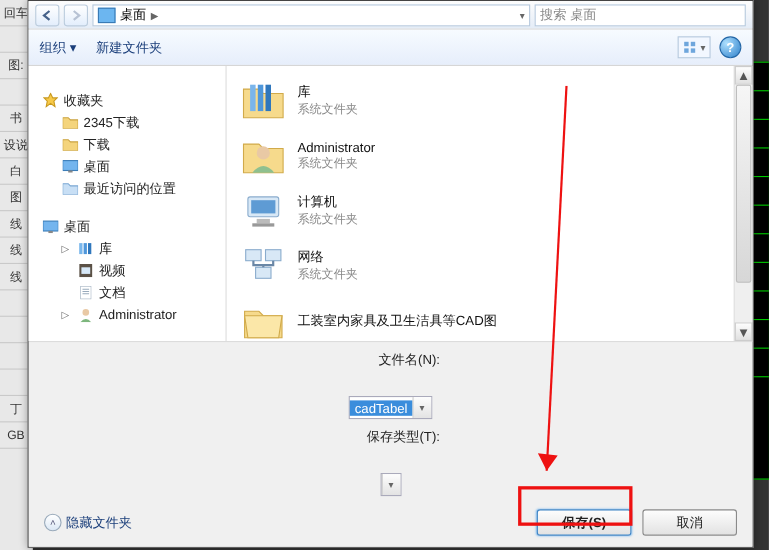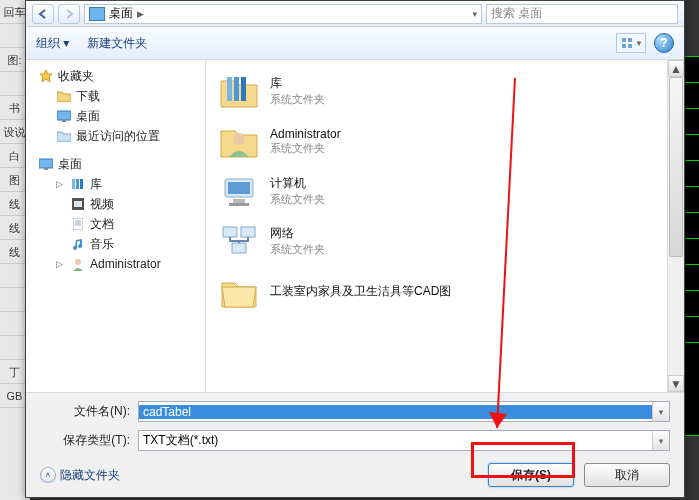--- a/index.html
+++ b/index.html
@@ -14,36 +14,36 @@
   .addr { flex:1; height:20px; border:1px solid #b5c8dd; background:#fff; display:flex; align-items:center; padding:0 4px; gap:4px;}
   .addr .aicon { width:16px; height:14px; background:#6cb6f0; border:1px solid #3a7bb5;}
   .searchbox { width:192px; height:20px; border:1px solid #b5c8dd; background:#fff; display:flex; align-items:center; padding:0 4px; color:#888; }
   .toolbar { height:32px; background:linear-gradient(#f7fbff,#e6eefb); border-bottom:1px solid #d6d6d6; display:flex; align-items:center; padding:16px 10px; gap:18px;}
   .tbtn { color:#1a3e7a; display:flex; align-items:center; gap:2px; }
   .tbright { margin-left:auto; display:flex; align-items:center; gap:8px;}
   .viewbtn { width:30px; height:20px; border:1px solid #b5c8dd; background:#f2f7ff; display:flex; align-items:center; justify-content:center;}
   .helpbtn { width:20px; height:20px; border-radius:10px; background:radial-gradient(circle at 30% 30%, #aee0ff, #2d7fc9); border:1px solid #2367a7; color:#fff; display:flex; align-items:center; justify-content:center; font-weight:bold;}
   .body { flex:1; display:flex; min-height:0; }
   .navpane { width:180px; border-right:1px solid #ddd; overflow-y:auto; padding:6px 4px 6px 8px; background:#fff;}
-  .navgroup { margin-bottom:8px;}
+  .navgroup { margin-bottom:8px;margin-top:15px;}
   .navitem { display:flex; align-items:center; gap:4px; height:20px; padding-left:4px; color:#222; white-space:nowrap;}
   .navitem.sub { padding-left:22px;}
   .navitem.sub2 { padding-left:36px;}
   .ticon { width:16px; height:16px; display:flex; align-items:center; justify-content:center; flex-shrink:0;}
   .listpane { flex:1; overflow-y:auto; background:#fff; padding:6px 4px;}
   .litem { display:flex; align-items:center; gap:10px; padding:4px 8px; }
   .litem .bigicon { width:42px; height:42px; display:flex; align-items:center; justify-content:center; flex-shrink:0;}
   .litem .txt .t1 { color:#111; font-size:12px;}
   .litem .txt .t2 { color:#888; font-size:11px;}
   .scrollbar { width:17px; background:#f0f0f0; border-left:1px solid #ddd; display:flex; flex-direction:column;}
   .sb-btn { height:17px; background:linear-gradient(#fdfdfd,#e0e0e0); border:1px solid #ccc; display:flex; align-items:center; justify-content:center; color:#555;}
   .sb-track { flex:1; background:#efefef; position:relative;}
   .sb-thumb { position:absolute; left:1px; right:1px; background:linear-gradient(#f6f6f6,#d7d7d7); border:1px solid #bdbdbd; border-radius:2px;}
   .bottom { border-top:1px solid #dcdcdc; background:#f0f0f0; padding:8px 14px 10px 14px; display:flex; flex-direction:column; gap:8px;}
-  .frow { display:flex; align-items:center; gap:8px;}
+  .frow { display:flex; align-items:center; gap:24px;flex-direction:column;}
   .flabel { width:90px; text-align:right; color:#222;}
   .fcombo { flex:1; height:21px; border:1px solid #aab; background:#fff; display:flex; align-items:center; position:relative;}
   .fcombo .val { flex:1; padding:0 4px; }
   .fcombo .val.sel { background:#3a8ddc; color:#fff;}
   .fcombo .dd { width:17px; height:19px; border-left:1px solid #ccc; display:flex; align-items:center; justify-content:center; background:linear-gradient(#fdfdfd,#e3e3e3);}
   .btnrow { display:flex; align-items:center; gap:10px; padding-top:4px;}
   .hidebtn { display:flex; align-items:center; gap:4px; color:#1a3e7a;}
   .circle { width:16px; height:16px; border-radius:8px; border:1px solid #9ab; background:linear-gradient(#fff,#dce8f5); display:flex; align-items:center; justify-content:center; font-size:9px; color:#557;}
   .winbtn { width:86px; height:24px; border:1px solid #8a8a8a; background:linear-gradient(#fdfdfd,#e2e2e2); display:flex; align-items:center; justify-content:center; border-radius:3px; color:#222;}
   .winbtn.primary { border:1px solid #3d84c6; box-shadow:0 0 2px #6cb1ef;font-weight:bold;}
@@ -139,20 +139,28 @@
               </svg>
             </span>
           <span>收藏夹</span>
         </div>
         <div class="navitem sub">
             <span class="ticon">
               <svg width="14" height="12">
                 <path d="M0 2h5l2 2h7v8H0z" fill="#f4d47c" stroke="#caa23e"></path>
               </svg>
             </span>
+            <span>2345下载</span>
+          </div>
+        <div class="navitem sub">
+            <span class="ticon">
+              <svg width="14" height="12">
+                <path d="M0 2h5l2 2h7v8H0z" fill="#f4d47c" stroke="#caa23e"></path>
+              </svg>
+            </span>
             <span>下载</span>
           </div>
         <div class="navitem sub">
             <span class="ticon">
               <svg width="14" height="12">
                 <rect x="0" y="1" width="14" height="9" fill="#74b5ee" stroke="#3b7db8"></rect>
                 <rect x="5" y="10" width="4" height="2" fill="#888"></rect>
               </svg>
             </span>
             <span>桌面</span>
@@ -199,28 +207,20 @@
         <div class="navitem sub2">
             <span class="ticon">
               <svg width="10" height="12">
                 <rect width="10" height="12" fill="#fff" stroke="#9ab"></rect>
                 <line x1="2" y1="3" x2="8" y2="3" stroke="#9ab"></line>
                 <line x1="2" y1="5" x2="8" y2="5" stroke="#9ab"></line>
                 <line x1="2" y1="7" x2="8" y2="7" stroke="#9ab"></line>
               </svg>
             </span>
             <span>文档</span>
-          </div>
-        <div class="navitem sub2">
-            <span class="ticon">
-              <svg width="12" height="12">
-                <path d="M4 2 L10 1 V8 A2 2 0 1 1 8 6 V3 L5 3.5 V10 A2 2 0 1 1 3 8 Z" fill="#3f8fd4"></path>
-              </svg>
-            </span>
-            <span>音乐</span>
           </div>
         <div class="navitem sub">
           <span class="tri" style="width:10px">▷</span>
           <span class="ticon">
               <svg width="14" height="14">
                 <circle cx="7" cy="5" r="3" fill="#e9c9a5"></circle>
                 <path d="M2 14 Q7 8 12 14" fill="#7db67d"></path>
               </svg>
             </span>
           <span>Administrator</span>
@@ -313,21 +313,20 @@
       <div class="fcombo">
         <div class="val sel">cadTabel</div>
         <div class="dd">
             <span class="tri">▾</span>
           </div>
       </div>
     </div>
     <div class="frow">
       <div class="flabel">保存类型(T):</div>
       <div class="fcombo">
-        <div class="val">TXT文档(*.txt)</div>
         <div class="dd">
             <span class="tri">▾</span>
           </div>
       </div>
     </div>
     <div class="btnrow">
       <div class="hidebtn">
         <span class="circle">˄</span>
         <span>隐藏文件夹</span>
       </div>

